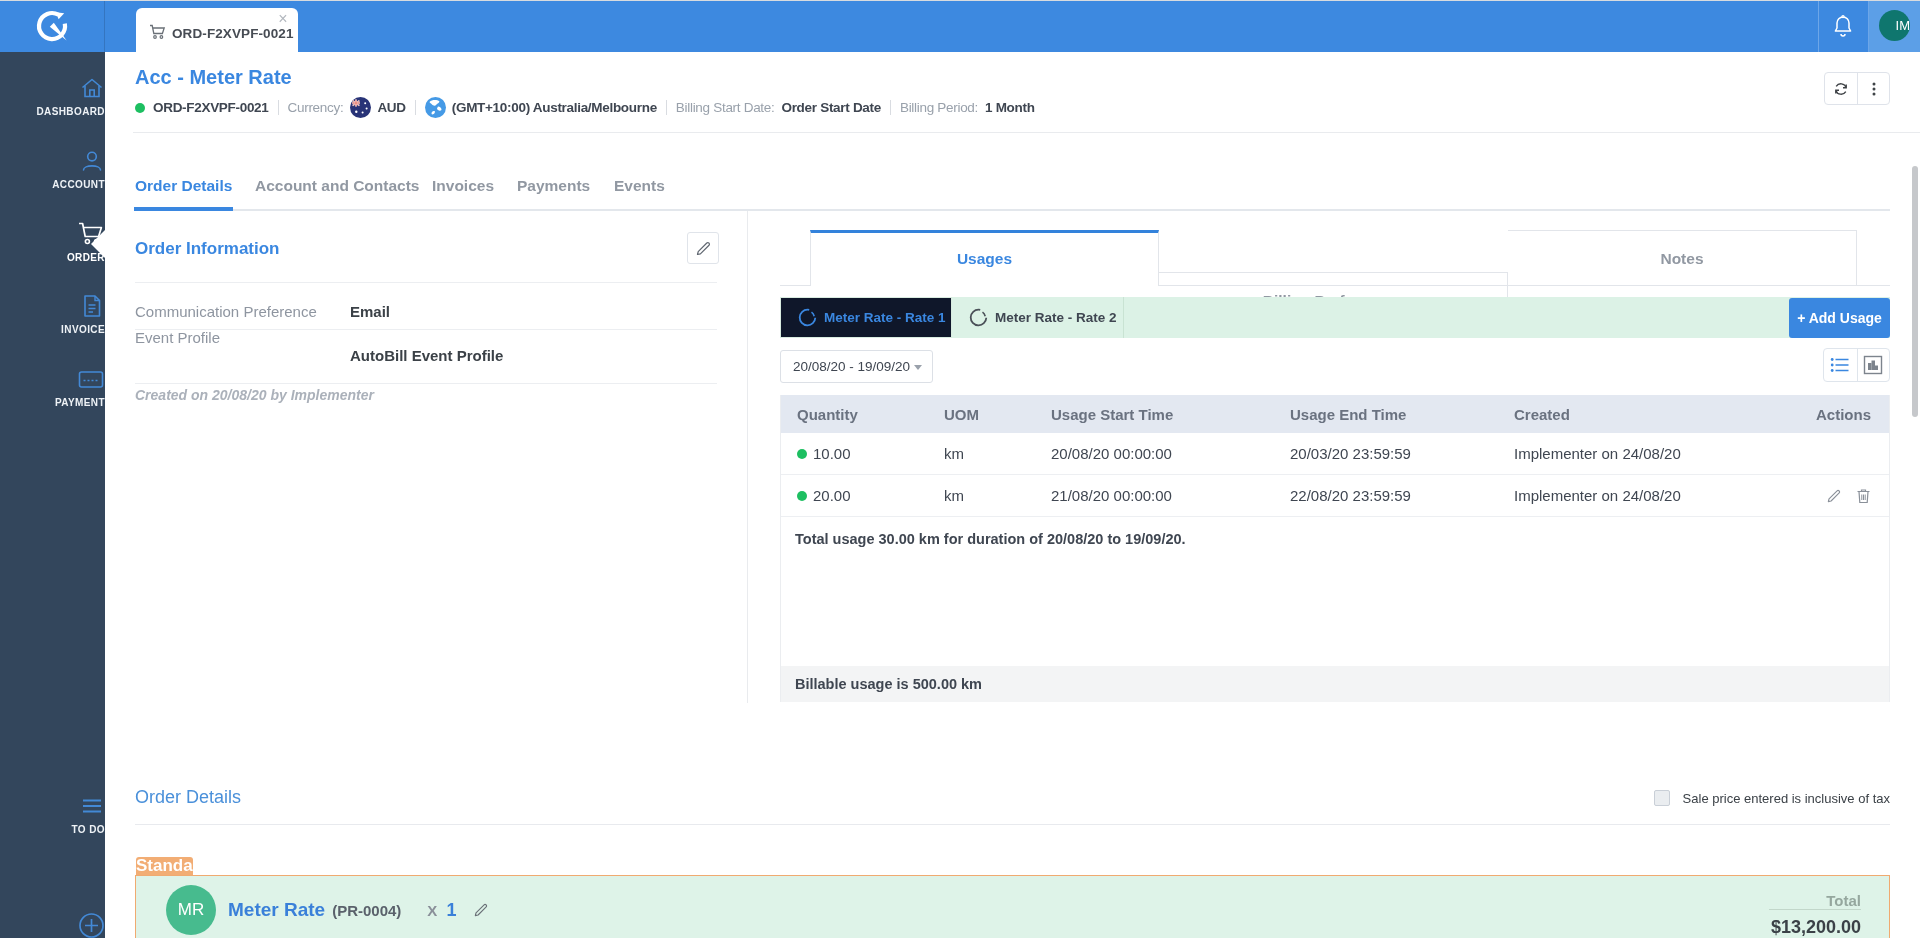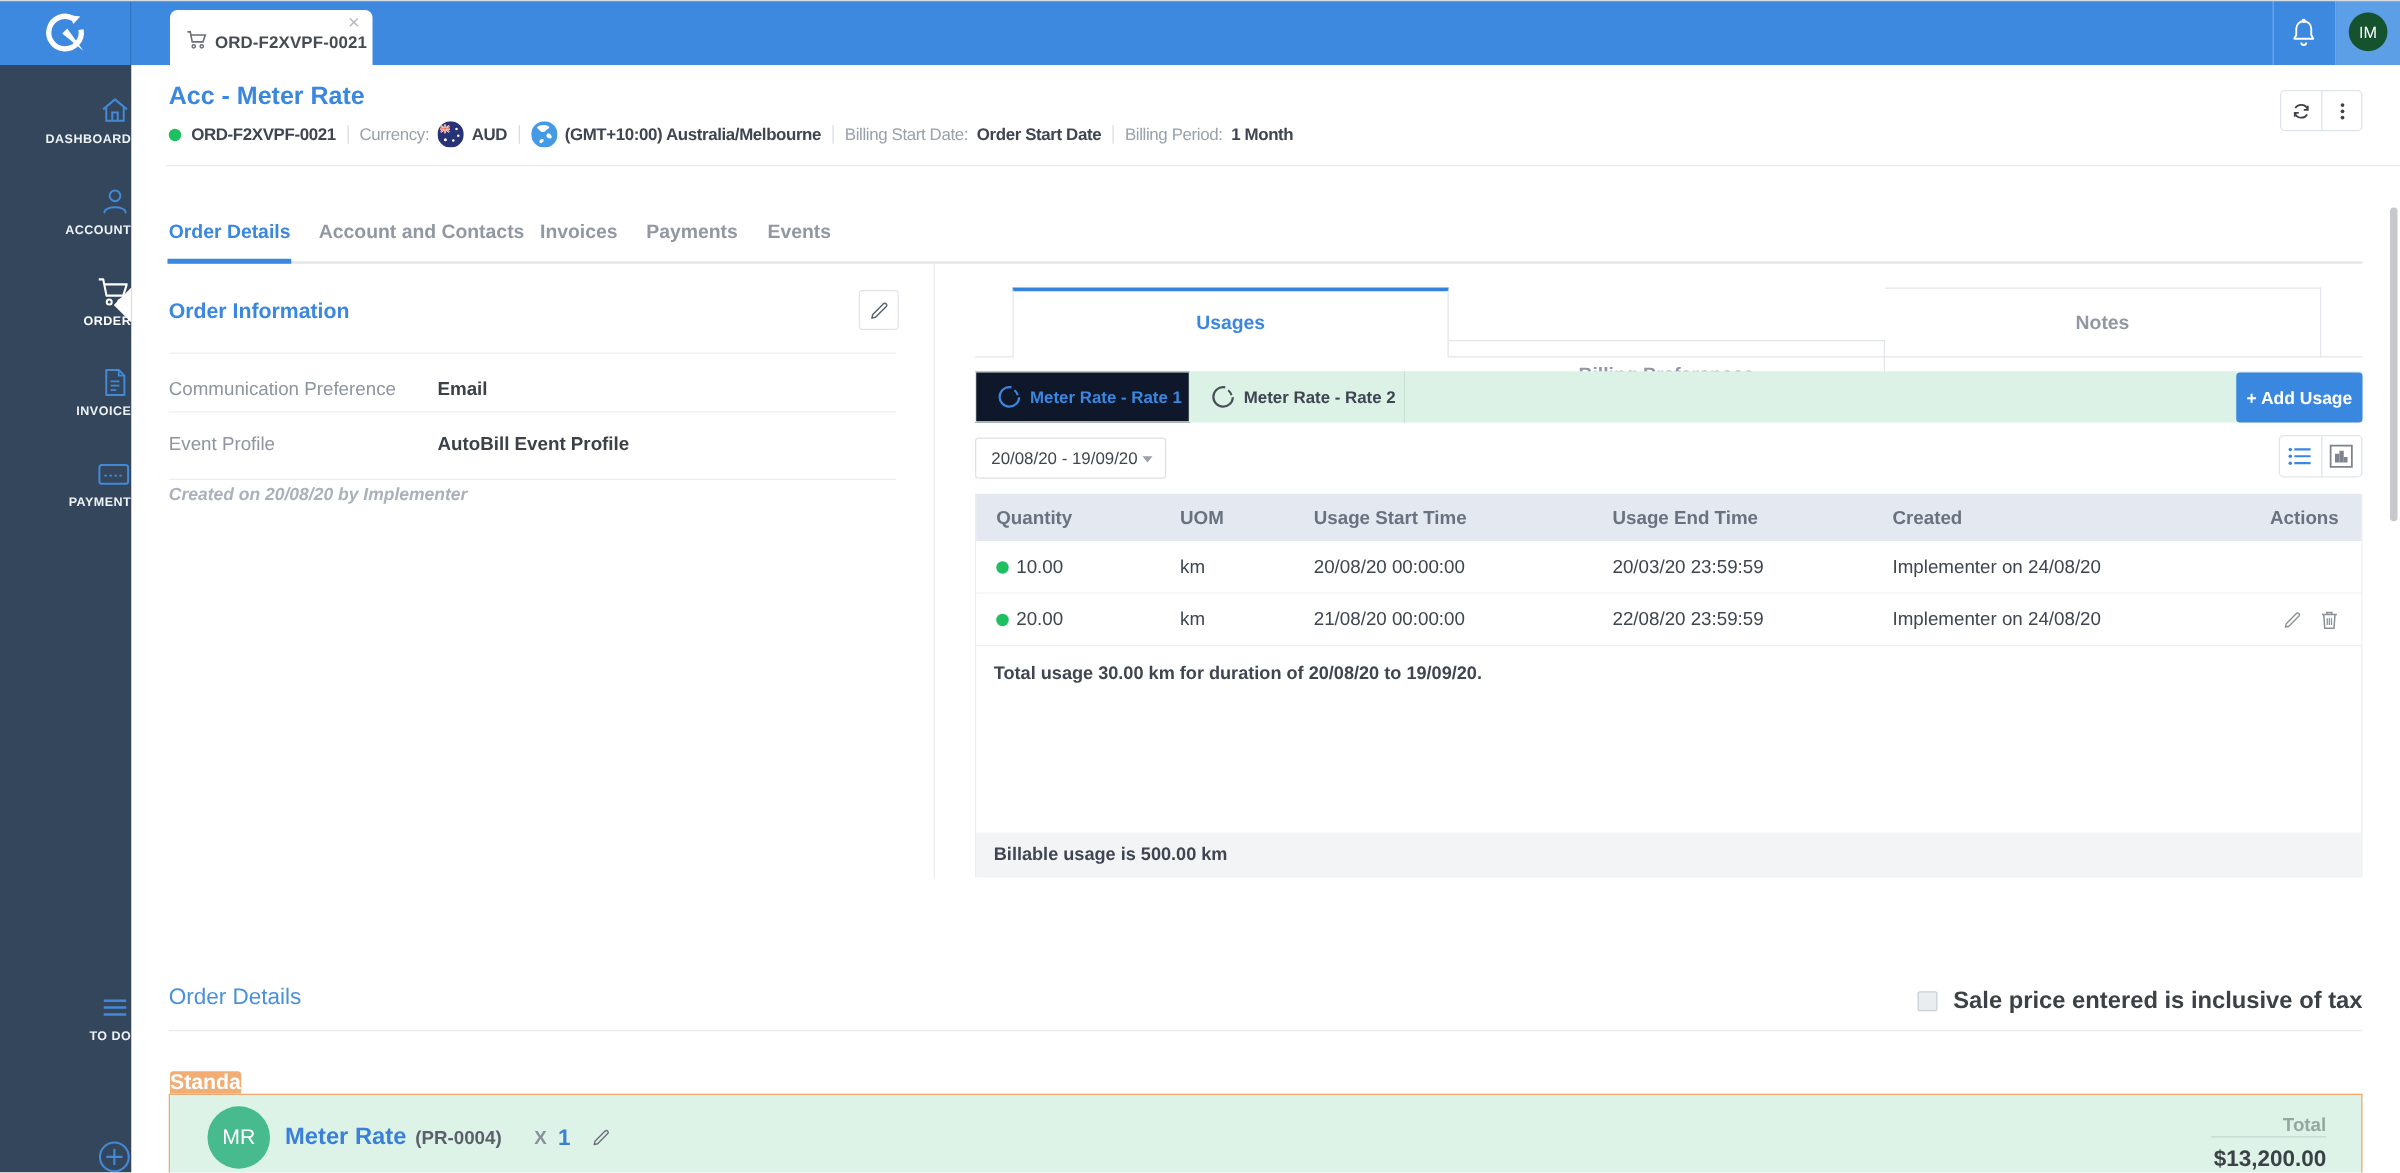--- a/index.html
+++ b/index.html
@@ -18,22 +18,22 @@
   .doc-tab .cart-ic { position:absolute; left:13px; top:16px; }
   .doc-tab .tab-label { position:absolute; left:36px; top:18px; font-size:13.5px;
     font-weight:700; color:#474c54; letter-spacing:.1px; }
   .doc-tab .tab-close { position:absolute; right:7px; top:3px; width:16px; height:16px;
     color:#b3b8bf; font-size:16px; line-height:16px; text-align:center; cursor:pointer; }
   .hdr-div1 { left:1818px; top:0; width:1px; height:52px; background:rgba(255,255,255,.25); z-index:7; }
   .hdr-div2 { left:1868px; top:0; width:1px; height:52px; background:rgba(255,255,255,.25); z-index:7; }
   .bell-wrap { left:1831px; top:14px; width:24px; height:24px; z-index:7; cursor:pointer; }
   .avatar-block { left:1869px; top:0; width:51px; height:52px; background:#5c9fe7; z-index:7; cursor:pointer; }
   .avatar-circle { position:absolute; left:10px; top:10px; width:31px; height:31px;
-    border-radius:50%; background:#14532d; color:#fff; font-size:13px; font-weight:400;
-    text-align:center; line-height:31px; }
+    border-radius:50%; background:#0f766e; color:#fff; font-size:13px; font-weight:400;
+    text-align:right; line-height:31px; }
 
   
   .sidebar { left:0; top:52px; width:105px; height:886px; background:#33465c; z-index:4; }
   .nav-item { position:absolute; left:0; width:105px; display:flex; flex-direction:column;
     align-items:flex-end; cursor:pointer; z-index:6; }
   .nav-item .ic { height:26px; display:flex; align-items:center; justify-content:center; }
   .nav-item .lbl { margin-top:5px; font-size:10px; line-height:12px; font-weight:700;
     color:#eef2f6; letter-spacing:.4px; }
   .nav-notch { left:91px; top:230px; width:0; height:0; border-top:14px solid transparent;
     border-bottom:14px solid transparent; border-right:14px solid #ffffff; z-index:5; }
@@ -127,21 +127,21 @@
   .t-billable { position:absolute; left:0; top:271px; width:1108px; height:36px;
     background:#f3f4f5; display:flex; align-items:center; }
   .t-billable span { margin-left:14px; font-size:14.5px; font-weight:700; color:#3f4651; }
   .row-action { cursor:pointer; display:flex; align-items:center; }
 
   
   .od-heading { left:135px; top:787px; font-size:18px; font-weight:400; color:#4a90da; }
   .tax-row { top:790px; right:30px; display:flex; align-items:center; }
   .tax-check { width:16px; height:16px; background:#eaedf0;
     border:1px solid #c9cfd7; border-radius:2px; cursor:pointer; margin-right:13px; }
-  .tax-label { font-size:19px; font-weight:700; color:#3b4147; }
+  .tax-label { font-size:13px; font-weight:400; color:#3b4147; }
   .od-divider { left:135px; top:824px; width:1755px; height:1px; background:#e8eaee; }
   .std-badge { left:136px; top:857px; width:57px; height:18px; background:#f2ad74;
     border-radius:3px 3px 0 0; color:#fff; font-size:17px; font-weight:700;
     text-align:center; line-height:18px; }
   .prod-card { left:135px; top:875px; width:1755px; height:70px; background:#def3e8;
     border:1px solid #f0aa70; }
   .prod-avatar { position:absolute; left:30px; top:9px; width:50px; height:50px;
     border-radius:50%; background:#47bb8e; color:#fff; font-size:17px; text-align:center;
     line-height:50px; }
   .prod-line { position:absolute; left:92px; top:0; height:68px; display:flex;
@@ -351,21 +351,21 @@
   <div class="abs oi-heading">Order Information</div>
   <div class="abs oi-edit-btn">
     <svg width="17" height="17" viewBox="0 0 17 17">
       <path d="M2.5 14.5 L3.2 11.6 L11.8 3 a1.4 1.4 0 0 1 2 0 l0.2 0.2 a1.4 1.4 0 0 1 0 2 L5.4 13.8 Z" fill="none" stroke="#5f6670" stroke-width="1.2" stroke-linejoin="round"></path>
     </svg>
   </div>
   <div class="abs oi-div" style="top:282px;"></div>
   <div class="abs oi-label" style="top:303px;">Communication Preference</div>
   <div class="abs oi-value" style="top:303px;">Email</div>
   <div class="abs oi-div" style="top:329px;"></div>
-  <div class="abs oi-label" style="top:347px;text-align:center;">Event Profile</div>
+  <div class="abs oi-label" style="top:329px;text-align:center;">Event Profile</div>
   <div class="abs oi-value" style="top:347px;">AutoBill Event Profile</div>
   <div class="abs oi-div" style="top:383px;"></div>
   <div class="abs oi-created">Created on 20/08/20 by Implementer</div>
 
   <div class="abs panel-vdiv"></div>
 
   <div class="abs utab active" style="left:810px; width:349px;">
     <div class="utab-lbl">Usages</div>
   </div>
   <div class="abs utab inactive" style="left:1159px; width:349px;margin-top:42px;">

